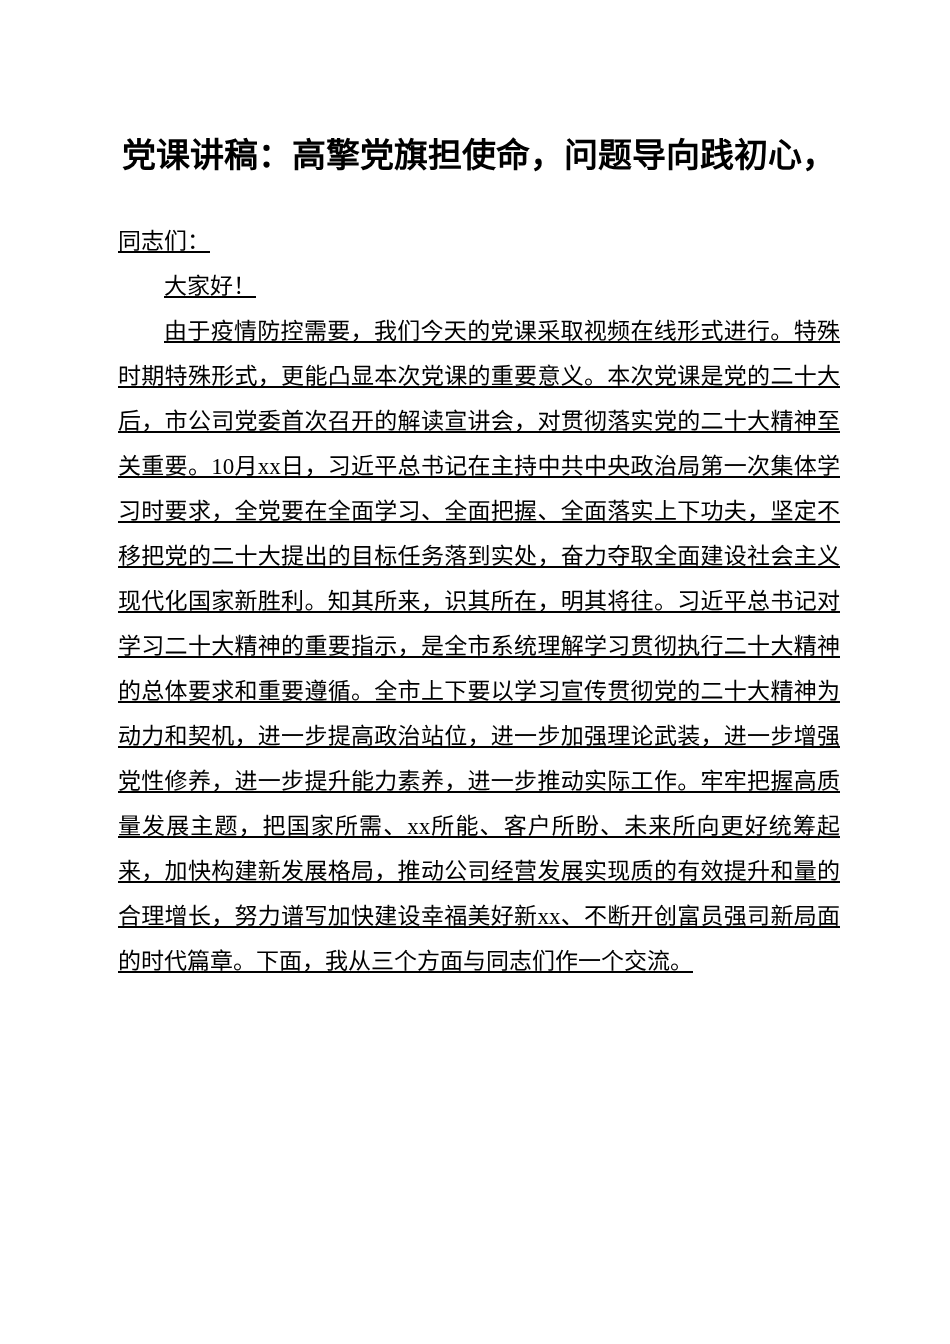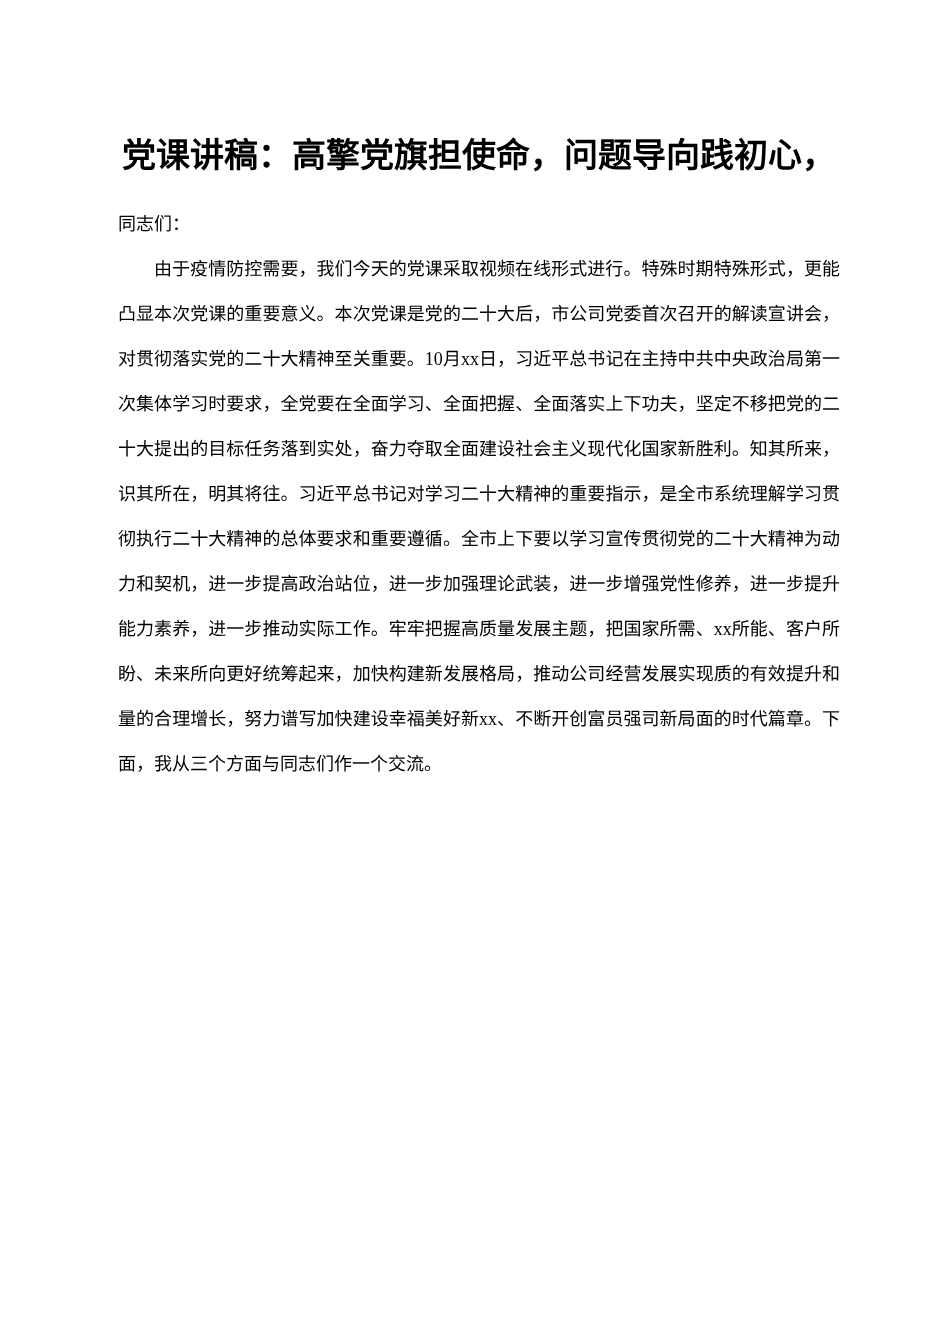--- a/index.html
+++ b/index.html
@@ -28,24 +28,25 @@
     color: #000000;
     letter-spacing: 0;
   }
 
   .title-line {
     display: block;
     white-space: nowrap;
   }
 
   .body-text {
-    margin-top: 16px;
-    font-size: 18px;
+    margin-top: 33px;
+    font-size: 23px;
     line-height: 45px;
     color: #000000;
+    text-decoration: underline;
   }
 
   .para {
     text-align: justify;
     text-justify: inter-character;
     word-break: break-all;
     overflow-wrap: break-word;
   }
 
   .para.indent {
@@ -56,16 +57,17 @@
 <body>
 
 <div class="page">
 
   <h1 class="title">
     <span class="title-line">党课讲稿：高擎党旗担使命，问题导向践初心，</span>
   </h1>
 
   <div class="body-text">
     <p class="para">同志们：</p>
+    <p class="para indent">大家好！</p>
     <p class="para indent">由于疫情防控需要，我们今天的党课采取视频在线形式进行。特殊时期特殊形式，更能凸显本次党课的重要意义。本次党课是党的二十大后，市公司党委首次召开的解读宣讲会，对贯彻落实党的二十大精神至关重要。10月xx日，习近平总书记在主持中共中央政治局第一次集体学习时要求，全党要在全面学习、全面把握、全面落实上下功夫，坚定不移把党的二十大提出的目标任务落到实处，奋力夺取全面建设社会主义现代化国家新胜利。知其所来，识其所在，明其将往。习近平总书记对学习二十大精神的重要指示，是全市系统理解学习贯彻执行二十大精神的总体要求和重要遵循。全市上下要以学习宣传贯彻党的二十大精神为动力和契机，进一步提高政治站位，进一步加强理论武装，进一步增强党性修养，进一步提升能力素养，进一步推动实际工作。牢牢把握高质量发展主题，把国家所需、xx所能、客户所盼、未来所向更好统筹起来，加快构建新发展格局，推动公司经营发展实现质的有效提升和量的合理增长，努力谱写加快建设幸福美好新xx、不断开创富员强司新局面的时代篇章。下面，我从三个方面与同志们作一个交流。</p>
   </div>
 
 </div>
 
 </body></html>

